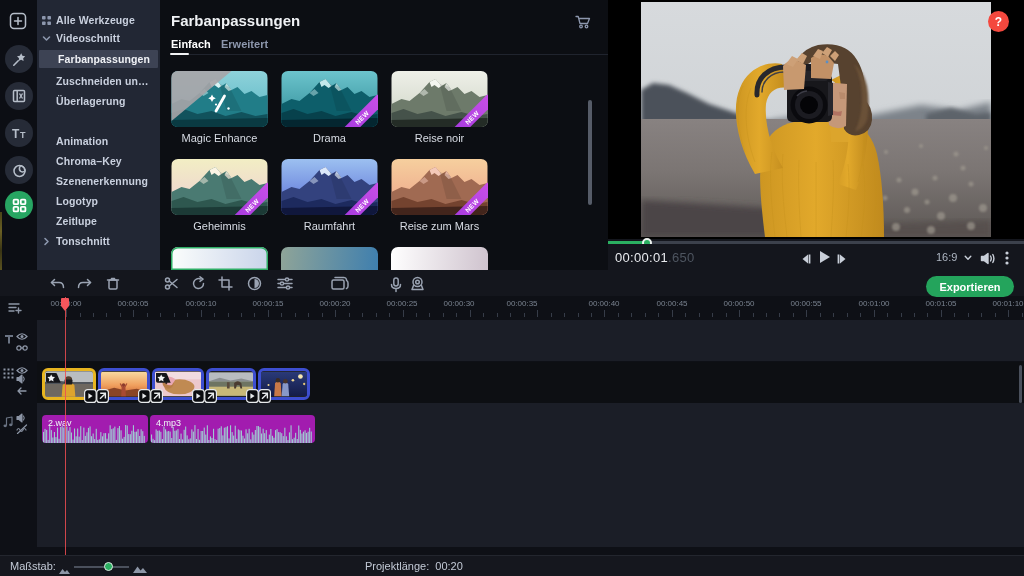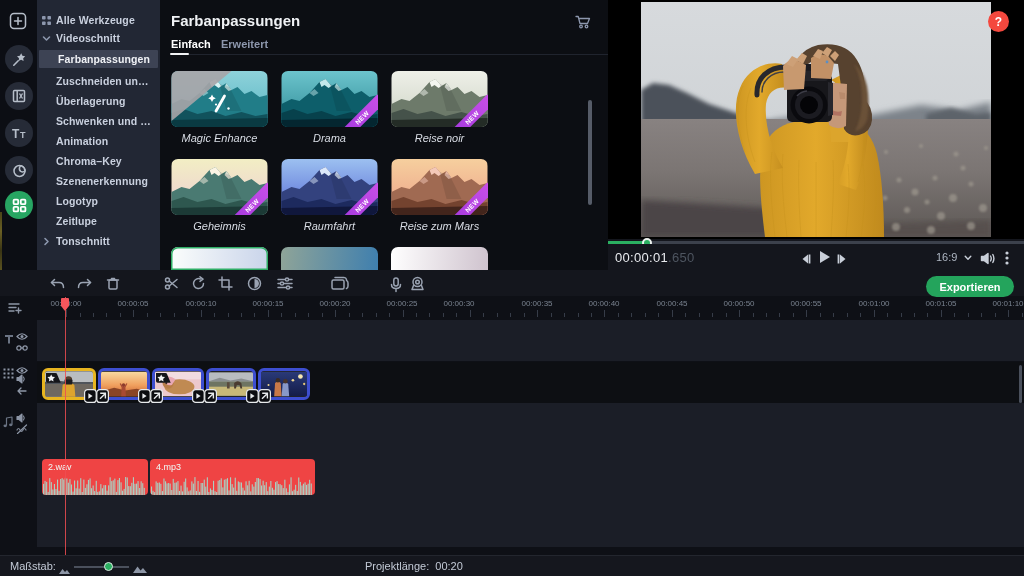--- a/index.html
+++ b/index.html
@@ -21,21 +21,21 @@
 #content { position:absolute; left:160px; top:0; width:448px; height:270px; background:#0c0e13; }
 #content .title { position:absolute; left:11px; top:12px; font-size:15px; font-weight:bold; color:#f0f2f5; }
 #content .cart { position:absolute; left:415px; top:15px; }
 .tab1 { position:absolute; left:11px; top:38px; font-size:11px; font-weight:bold; color:#ffffff; }
 .tab2 { position:absolute; left:61px; top:38px; font-size:11px; font-weight:bold; color:#8d97ad; }
 .tabline { position:absolute; left:11px; top:54px; width:437px; height:1px; background:#20242e; }
 .tabu { position:absolute; left:10px; top:53px; width:19px; height:2px; background:#f2f3f5; border-radius:1px; }
 .thumb { position:absolute; width:97px; }
 .timg { width:97px; height:56px; border-radius:7px; overflow:hidden; position:relative; }
 .timg svg { width:97px; height:56px; }
-.tlabel { margin-top:5px; text-align:center; font-size:11px; color:#d8dce4;font-style:italic; }
+.tlabel { margin-top:5px; text-align:center; font-size:11px; color:#d8dce4; }
 .newb { position:absolute; right:0; bottom:0; width:34px; height:34px; overflow:hidden; }
 .newb span { position:absolute; display:block; left:-9px; bottom:4px; width:54px; transform:rotate(-45deg); transform-origin:center; background:linear-gradient(90deg,#a238dd,#c94fe8); color:#fff; font-size:6.5px; font-weight:bold; text-align:center; padding:2px 0; letter-spacing:0.4px; }
 .strip { position:absolute; top:247px; width:97px; height:23px; border-radius:7px 7px 0 0; }
 #cscroll { position:absolute; left:588px; top:100px; width:4px; height:105px; border-radius:2px; background:#565c68; }
 
 
 #preview { position:absolute; left:608px; top:0; width:416px; height:270px; background:#14161d; }
 #screen { position:absolute; left:0; top:0; width:416px; height:239px; background:#000; }
 #photo { position:absolute; left:33px; top:2px; width:350px; height:235px; }
 #help { position:absolute; left:380px; top:11px; width:21px; height:21px; border-radius:50%; background:#f4483e; color:#fff; font-size:12px; font-weight:bold; display:flex; align-items:center; justify-content:center; }
@@ -61,21 +61,21 @@
 #band-title { top:50px; height:41px; background:#1b1e27; }
 #band-video { top:92px; height:41px; background:#0d0f13; }
 #band-audio { top:133px; height:144px; background:#1b1e27; }
 #leftcol { position:absolute; left:0; top:26px; width:37px; height:260px; background:#0e1016; }
 .thi { position:absolute; }
 .clip { position:absolute; top:368px; height:32px; border:3px solid #3d4ed0; border-radius:6px; overflow:hidden; background:#222; }
 .clip svg { width:100%; height:100%; }
 .clip.sel { border-color:#e8b520; }
 .sbadge { position:absolute; left:0px; top:0px; }
 .trans { position:absolute; top:389px; width:25px; height:14px; }
-.aclip { position:absolute; top:415px; height:36px; background:#ef4444; border-radius:4px; overflow:hidden;margin-top:44px; }
+.aclip { position:absolute; top:415px; height:28px; background:#a21caf; border-radius:4px; overflow:hidden; }
 .aclip svg { position:absolute; bottom:0; left:0; fill:#9fe8d8; opacity:0.85; }
 .aclip .alabel { position:absolute; left:6px; top:3px; font-size:9px; color:#f0fbf8; }
 #tlscroll { position:absolute; left:1019px; top:365px; width:3px; height:38px; background:#4a505c; border-radius:2px; }
 #bottombar { position:absolute; left:0; top:555px; width:1024px; height:21px; background:#15171e; border-top:1px solid #23262e; }
 #bottombar .lbl { position:absolute; left:10px; top:4px; font-size:11px; color:#c3cad6; }
 #pl { position:absolute; left:365px; top:4px; font-size:11px; color:#c3cad6; }
 #zoomslider { position:absolute; left:74px; top:10px; width:55px; height:1.5px; background:#4a505c; }
 #zoomknob { position:absolute; left:30px; top:-4px; width:9px; height:9px; border-radius:50%; background:#2bb061; border:1.5px solid #dfe9e3; }
 .mnt { position:absolute; top:6px; }
 #playhead { position:absolute; left:64.5px; top:297px; width:1.5px; height:258px; background:rgba(239,78,82,0.85); }
@@ -146,24 +146,20 @@
       <span class="mic"></span>
       <span>Farbanpassungen</span>
     </div>
     <div class="mi" style="top:71px">
       <span class="mic"></span>
       <span>Zuschneiden un…</span>
     </div>
     <div class="mi" style="top:91px">
       <span class="mic"></span>
       <span>Überlagerung</span>
-    </div>
-    <div class="mi" style="top:111px">
-      <span class="mic"></span>
-      <span>Schwenken und …</span>
     </div>
     <div class="mi" style="top:131px">
       <span class="mic"></span>
       <span>Animation</span>
     </div>
     <div class="mi" style="top:151px">
       <span class="mic"></span>
       <span>Chroma–Key</span>
     </div>
     <div class="mi" style="top:171px">
@@ -344,21 +340,21 @@
 <div id="tl">
   <div id="tbar"></div>
   <div id="ruler">
       <div class="rl" style="left:66px">00:00:00</div>
       <div class="rl" style="left:133px">00:00:05</div>
       <div class="rl" style="left:201px">00:00:10</div>
       <div class="rl" style="left:268px">00:00:15</div>
       <div class="rl" style="left:335px">00:00:20</div>
       <div class="rl" style="left:402px">00:00:25</div>
       <div class="rl" style="left:459px">00:00:30</div>
-      <div class="rl" style="left:537px">00:00:35</div>
+      <div class="rl" style="left:522px">00:00:35</div>
       <div class="rl" style="left:604px">00:00:40</div>
       <div class="rl" style="left:672px">00:00:45</div>
       <div class="rl" style="left:739px">00:00:50</div>
       <div class="rl" style="left:806px">00:00:55</div>
       <div class="rl" style="left:874px">00:01:00</div>
       <div class="rl" style="left:941px">00:01:05</div>
       <div class="rl" style="left:1008px">00:01:10</div>
       <div class="tick" style="left:66.0px;height:7px"></div>
       <div class="tick" style="left:79.5px;height:4px"></div>
       <div class="tick" style="left:92.9px;height:4px"></div>

